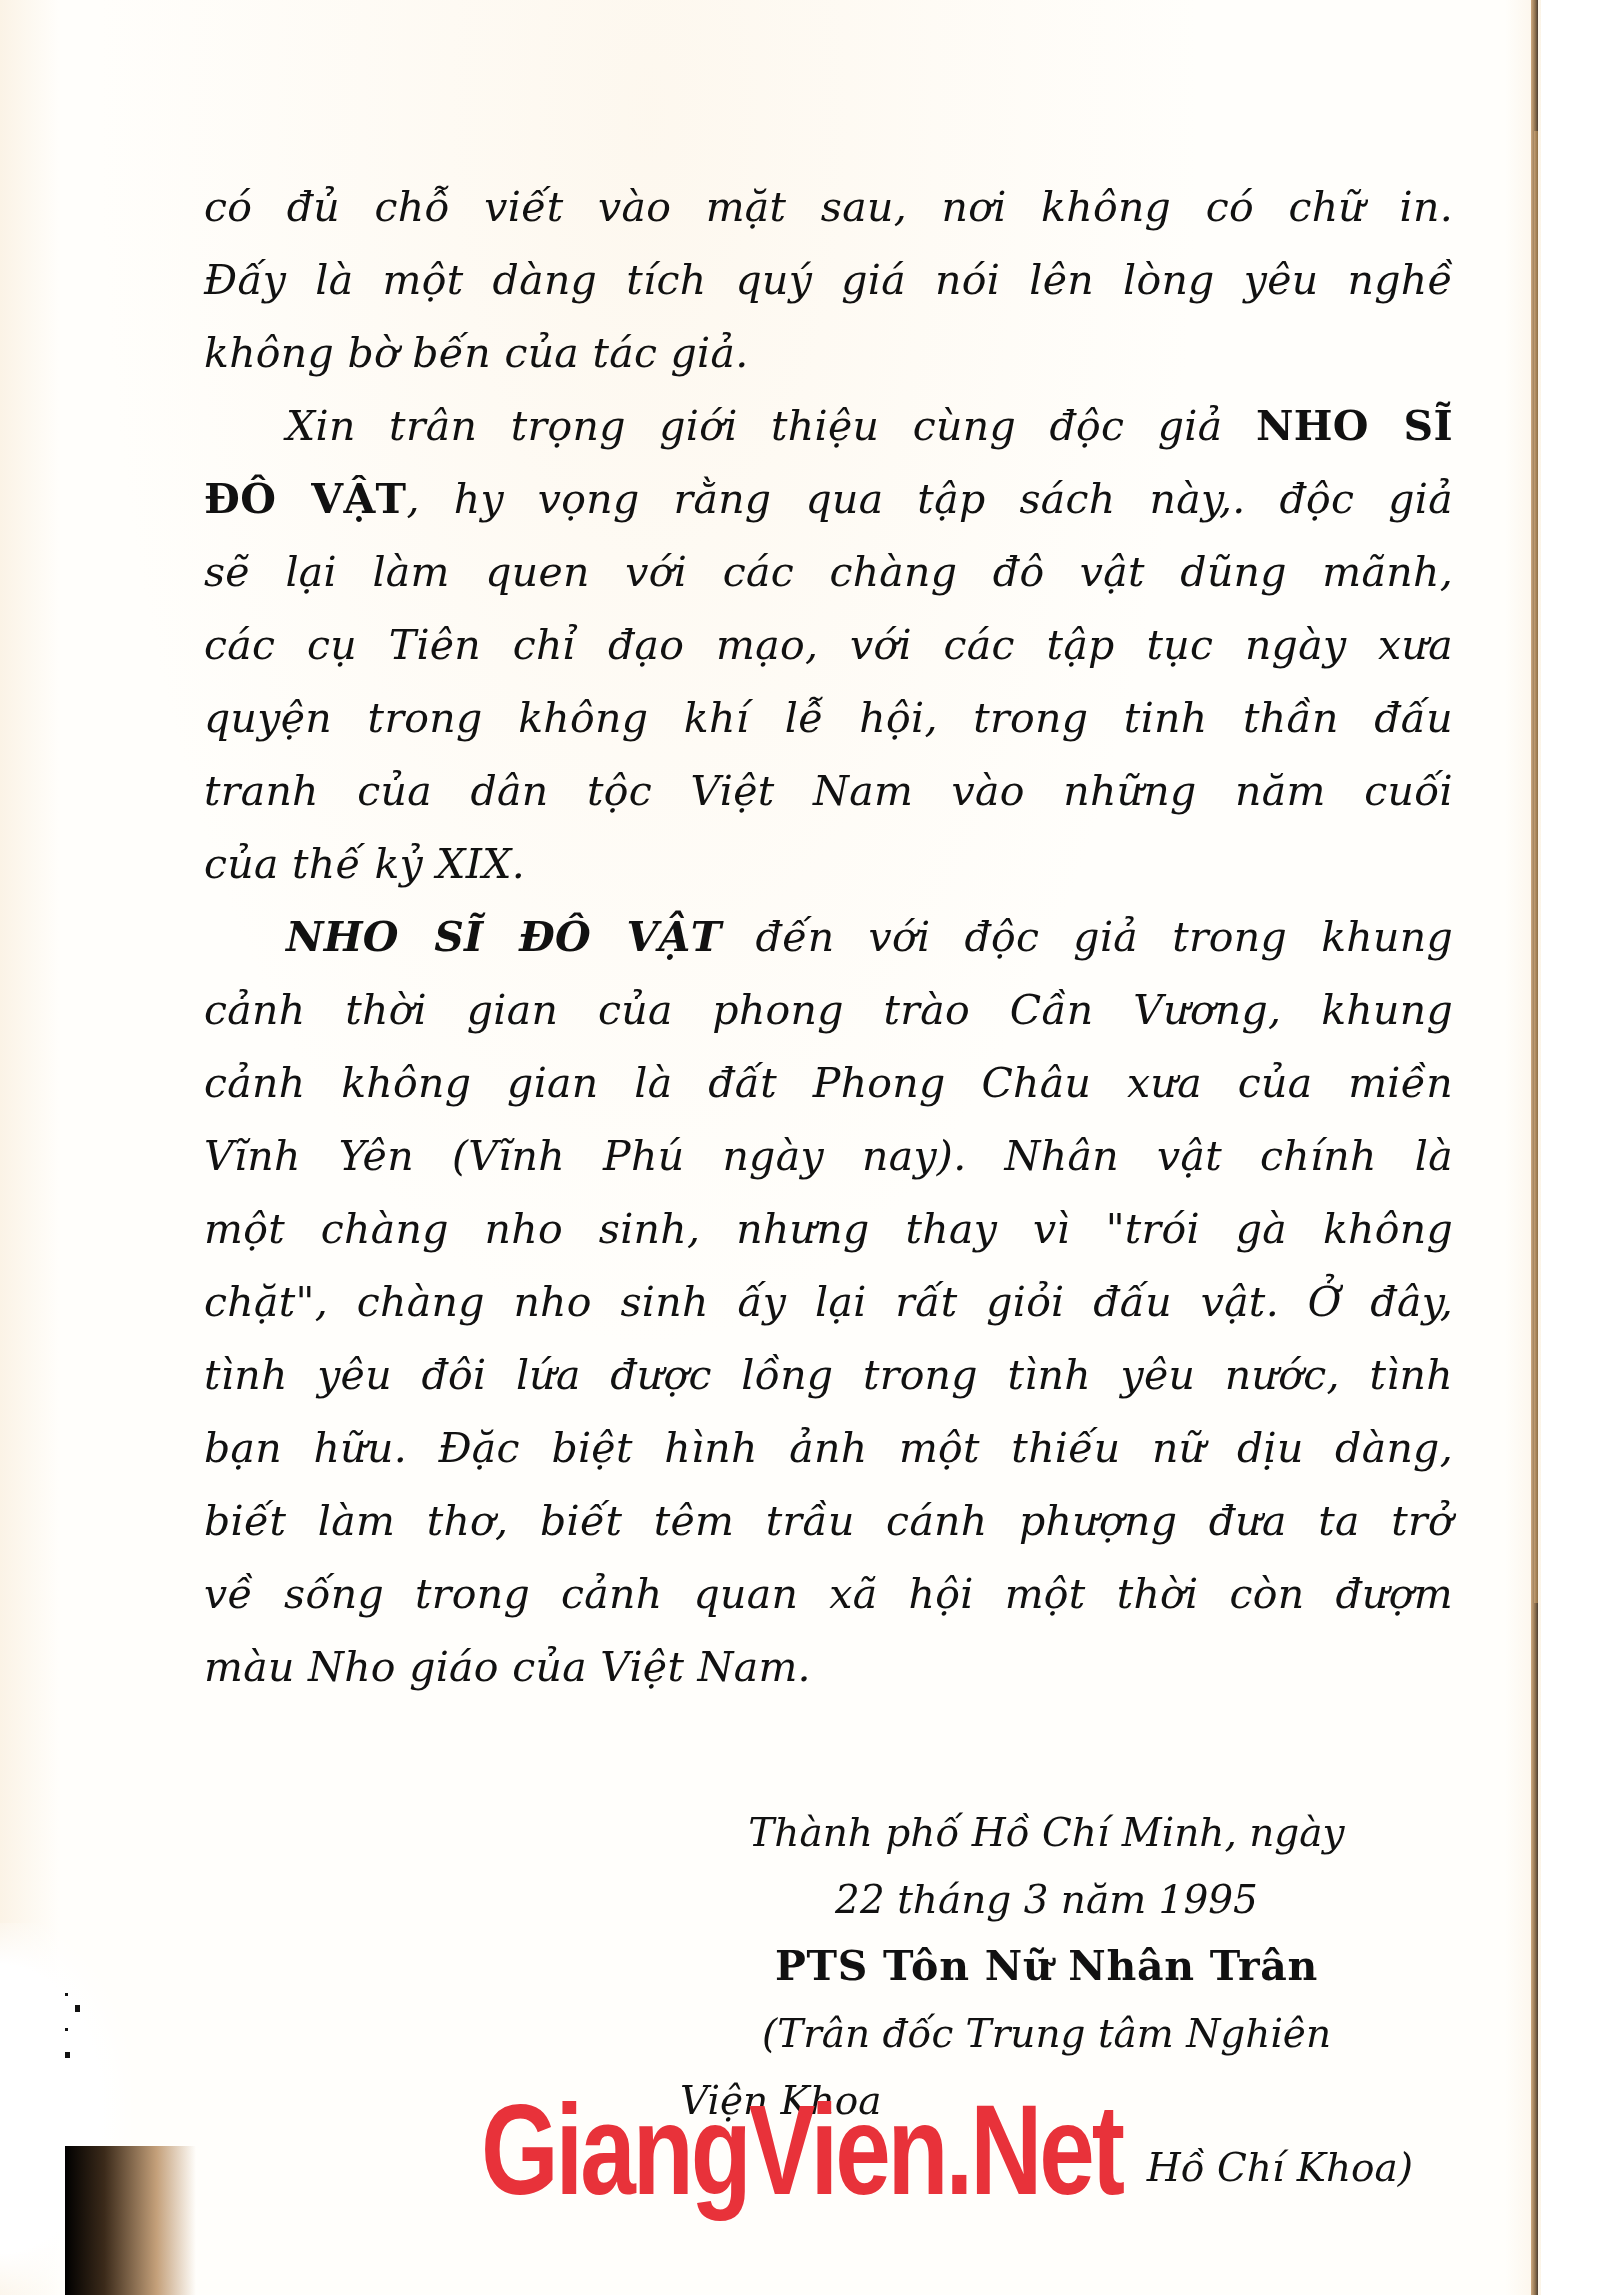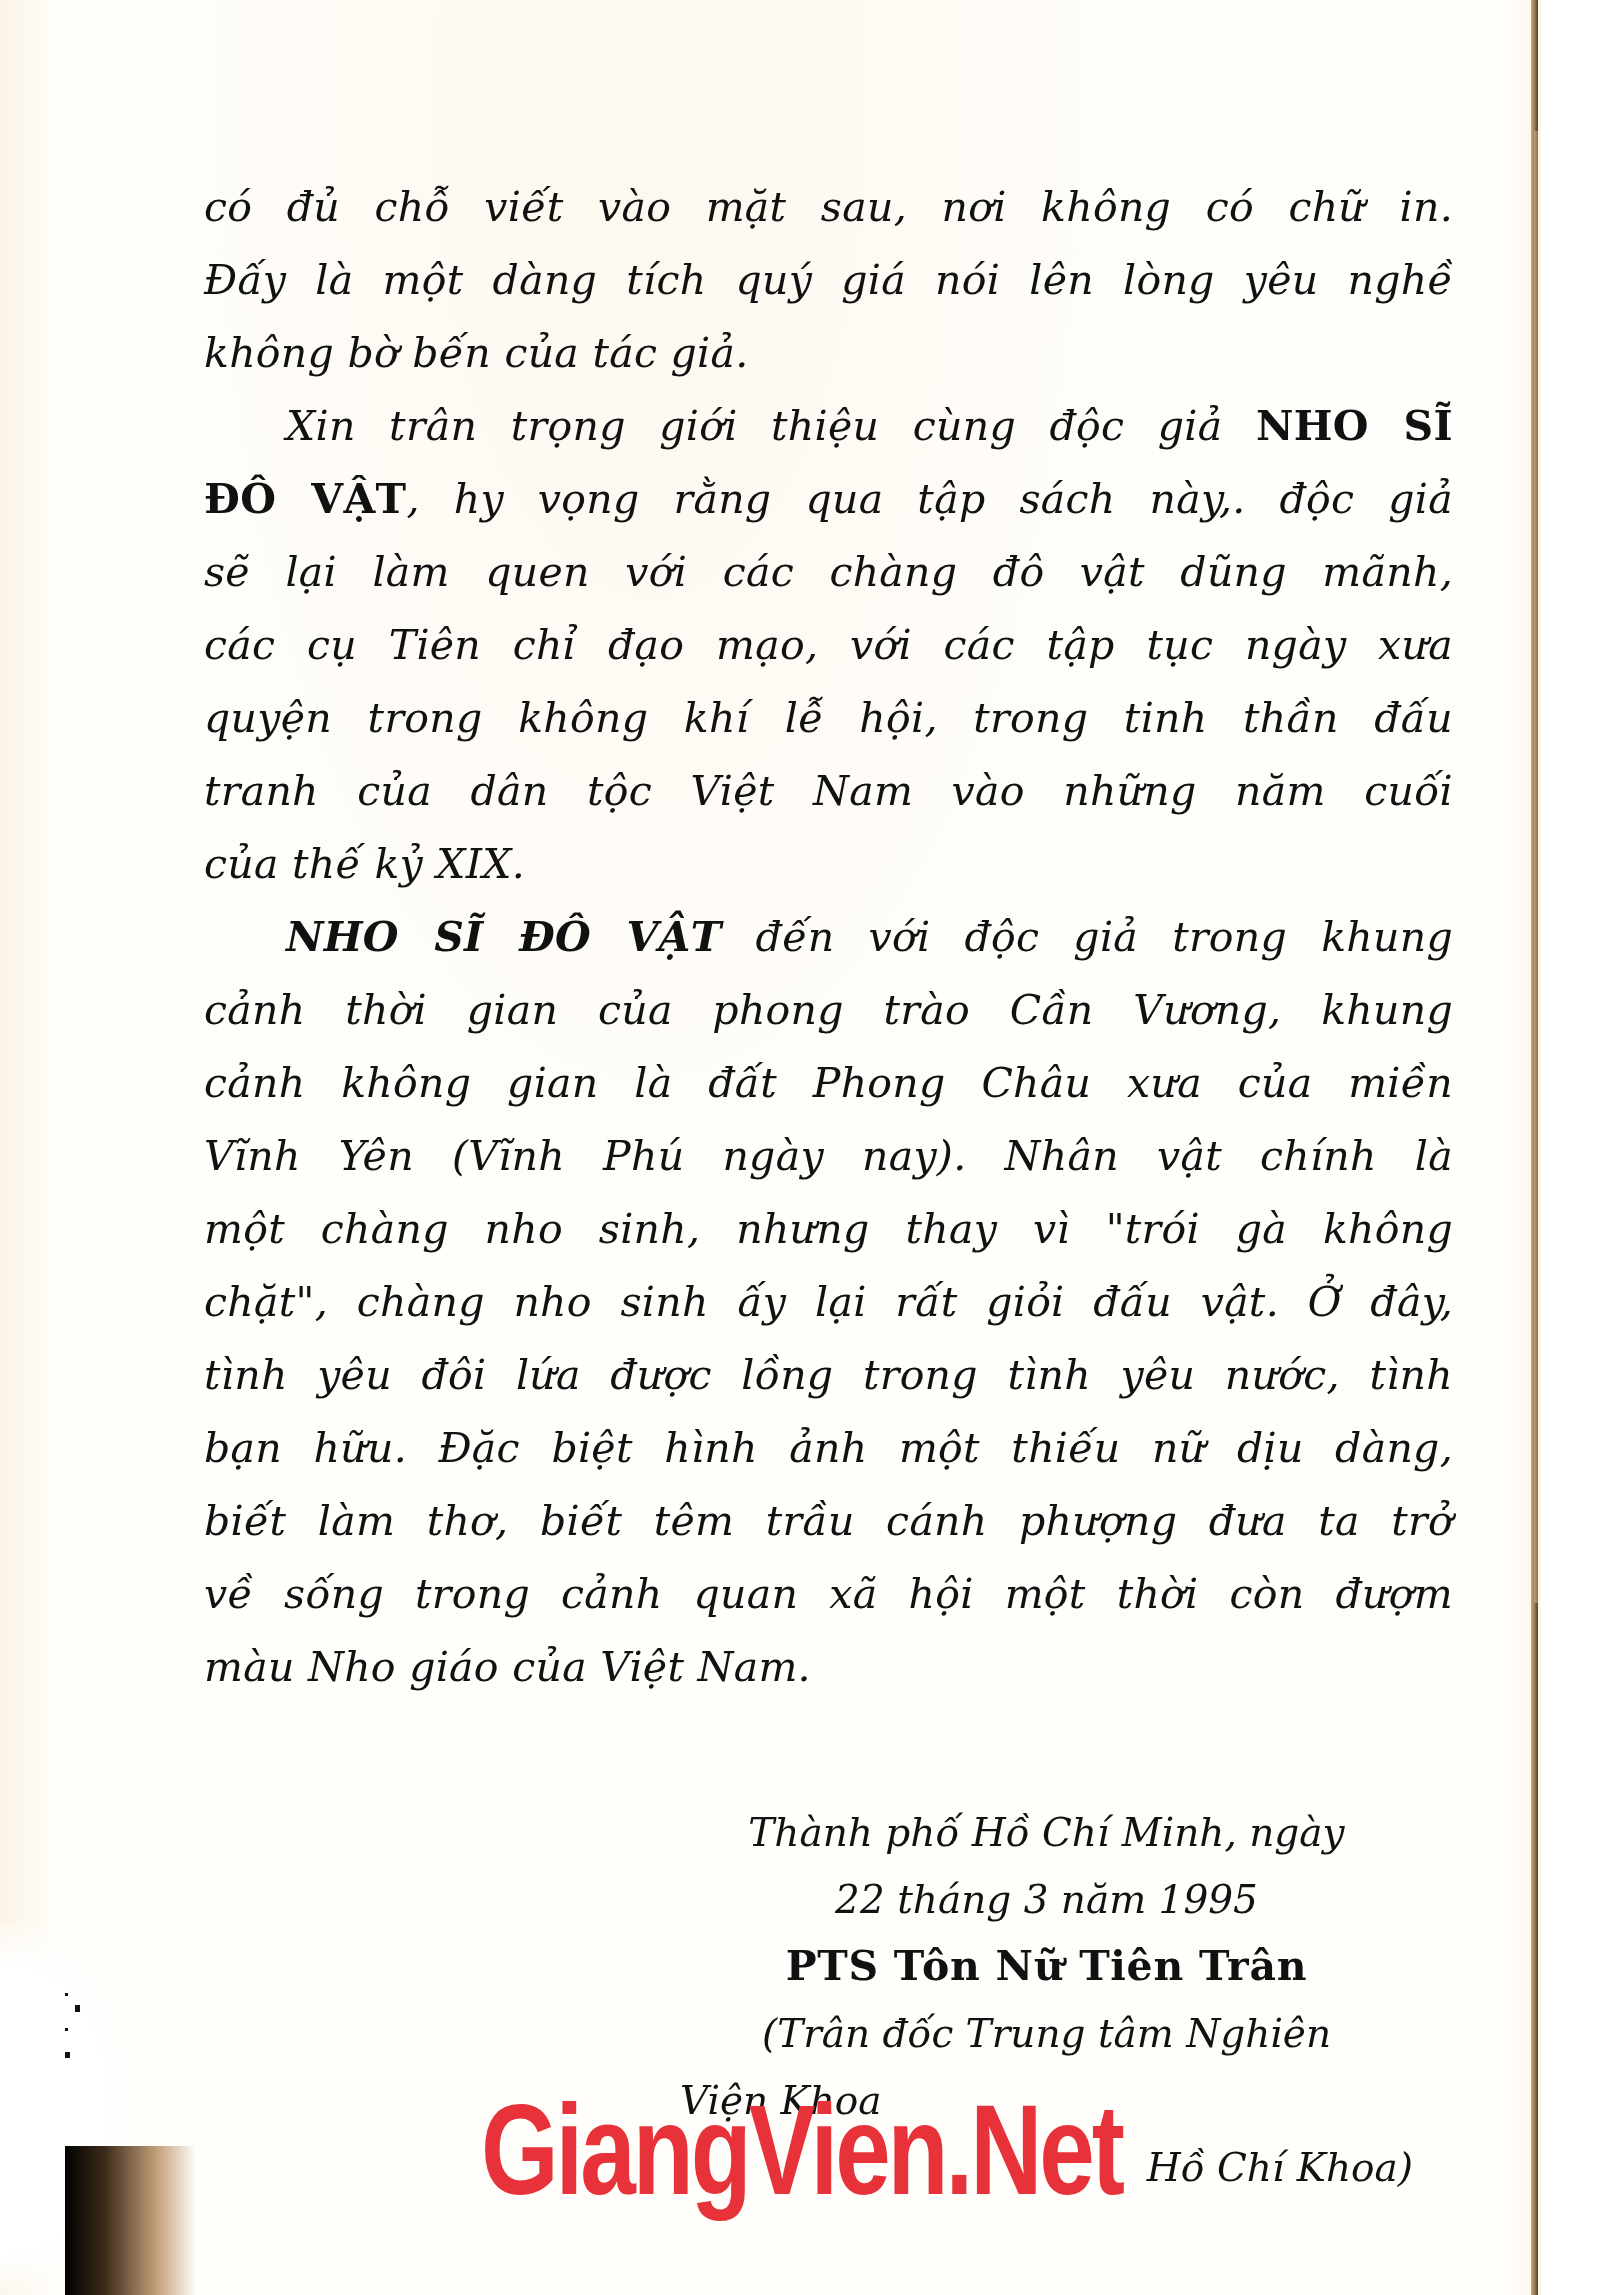--- a/index.html
+++ b/index.html
@@ -170,20 +170,20 @@
     <span class="line">bạn hữu. Đặc biệt hình ảnh một thiếu nữ dịu dàng,</span>
     <span class="line">biết làm thơ, biết têm trầu cánh phượng đưa ta trở</span>
     <span class="line">về sống trong cảnh quan xã hội một thời còn đượm</span>
     <span class="line last">màu Nho giáo của Việt Nam.</span>
   </p>
 </div>
 
 <div class="signature">
   <span class="sig-line sig-italic">Thành phố Hồ Chí Minh, ngày</span>
   <span class="sig-line sig-italic">22 tháng 3 năm 1995</span>
-  <span class="sig-line sig-name">PTS Tôn Nữ Tiên Trân</span>
+  <span class="sig-line sig-name">PTS Tôn Nữ Nhân Trân</span>
   <span class="sig-line sig-italic">(Trân đốc Trung tâm Nghiên</span>
   <span class="sig-line sig-italic" style="text-align:left;padding-right:85px;">Viện Khoa</span>
   <span class="sig-line sig-italic" style="text-align:right;padding-right:0px;">Hồ Chí Khoa)</span>
 </div>
 
 <div class="watermark">GiangVien.Net</div>
 
 
 </body></html>

